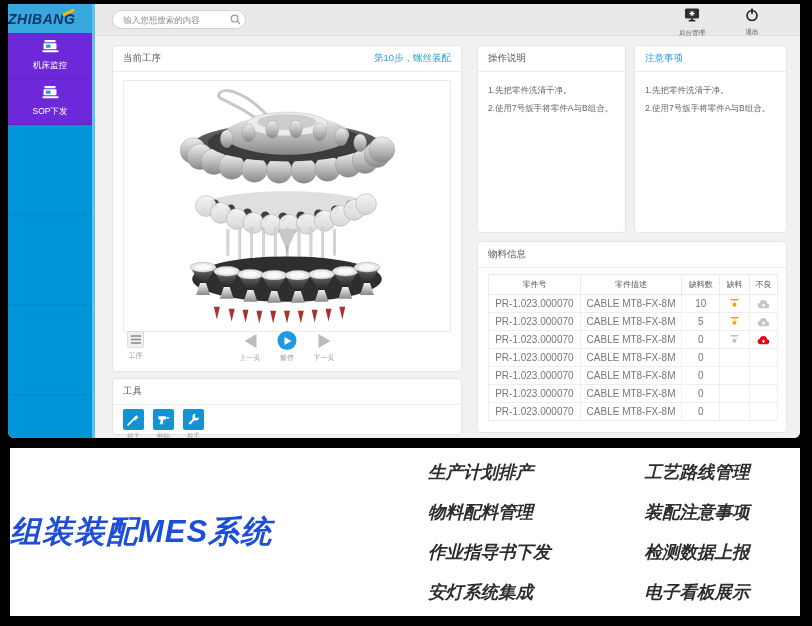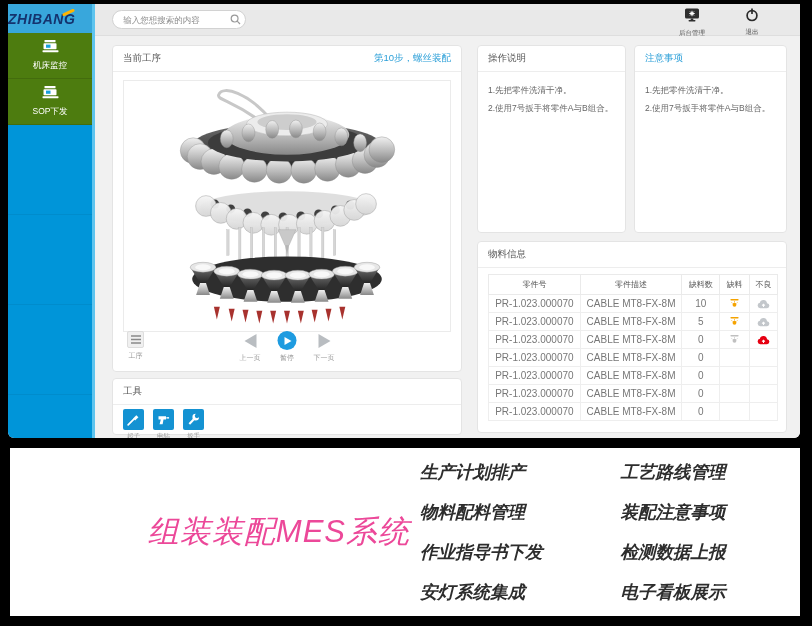--- a/index.html
+++ b/index.html
@@ -7,21 +7,21 @@
   .stage{position:relative;width:812px;height:626px;background:#000;overflow:hidden;}
 
   
   .app{position:absolute;left:8px;top:4px;width:792px;height:434px;background:#f1f1f1;border-radius:0 0 6px 6px;overflow:hidden;}
 
   
   .sidebar{position:absolute;left:0;top:0;width:87px;height:100%;background:#0095d9;border-right:3px solid #5ec4ee;}
   .logo{height:29px;background:#38a7dc;display:flex;align-items:center;justify-content:flex-start;position:relative;}
   .logo-text{font-size:14px;font-weight:bold;font-style:italic;color:#14336e;letter-spacing:.5px;}
   .logo-accent{position:absolute;width:13px;height:3px;background:#ffb400;border-radius:2px;transform:rotate(-24deg);right:17px;top:7px;}
-  .side-item{height:46px;display:flex;flex-direction:column;align-items:center;justify-content:center;gap:3px;background:#4d7c0f;border-bottom:1px solid rgba(0,0,0,.12);cursor:pointer;}
+  .side-item{height:46px;display:flex;flex-direction:column;align-items:center;justify-content:center;gap:3px;background:#6d28d9;border-bottom:1px solid rgba(0,0,0,.12);cursor:pointer;}
   .side-item .lbl{color:#fff;font-size:8.5px;}
   .side-empty{height:90px;border-bottom:1px solid rgba(0,0,0,.06);}
 
   
   .topbar{position:absolute;left:87px;top:0;right:0;height:32px;background:#e9e9e9;border-bottom:1px solid #dedede;}
   .search-pill{position:absolute;left:17px;top:6px;width:134px;height:19px;background:#fff;border:1px solid #d2d2d2;border-radius:10px;display:flex;align-items:center;justify-content:center;gap:24px;}
   .search-pill input{border:none;outline:none;background:transparent;width:88px;font-size:8.5px;color:#666;text-align:center;padding:0;}
   .search-pill input::placeholder{color:#8a8a8a;}
   .tb-action{position:absolute;top:4px;width:52px;display:flex;flex-direction:column;align-items:center;gap:2px;cursor:pointer;}
   .tb-action .lbl{font-size:6.5px;color:#555;}
@@ -64,23 +64,23 @@
   .p-materials{left:382px;top:205px;width:310px;height:192px;}
   table.mat{border-collapse:collapse;margin:6px 10px;width:290px;}
   table.mat th{border:1px solid #eaeaea;height:20px;font-size:8px;color:#555;font-weight:normal;text-align:center;background:#fff;}
   table.mat td{border:1px solid #eee;height:18px;font-size:10px;color:#777;text-align:center;}
   .col-part{width:92px;}.col-desc{width:102px;}.col-qty{width:38px;}.col-short{width:30px;}.col-def{width:28px;margin-top:29px;}
   .ic-state{display:inline-flex;vertical-align:middle;}
   .orange{color:#f5a300;} .gray{color:#c3c7cb;} .red{color:#e60012;} .graydim{color:#c0c0c0;}
 
   
   .banner{position:absolute;left:10px;top:448px;width:790px;height:168px;background:#fff;display:flex;align-items:center;}
-  .banner-title{width:400px;text-align:right;font-size:31px;font-weight:normal;font-style:italic;color:#ec4899;letter-spacing:1px;}
+  .banner-title{width:400px;text-align:left;font-size:31px;font-weight:bold;font-style:italic;color:#1d4ed8;letter-spacing:1px;}
   .banner-features{display:flex;gap:78px;margin-left:10px;}
-  .banner-features ul{list-style:none;margin:0;padding:0;}
+  .banner-features ul{list-style:none;margin:8px;padding:0;}
   .banner-features li{font-size:17.5px;font-weight:bold;font-style:italic;color:#2d2d2d;margin:16px 0;}
 </style>
 </head>
 <body>
 
 <div class="stage">
 
   <div class="app">
 
     <div class="sidebar">

